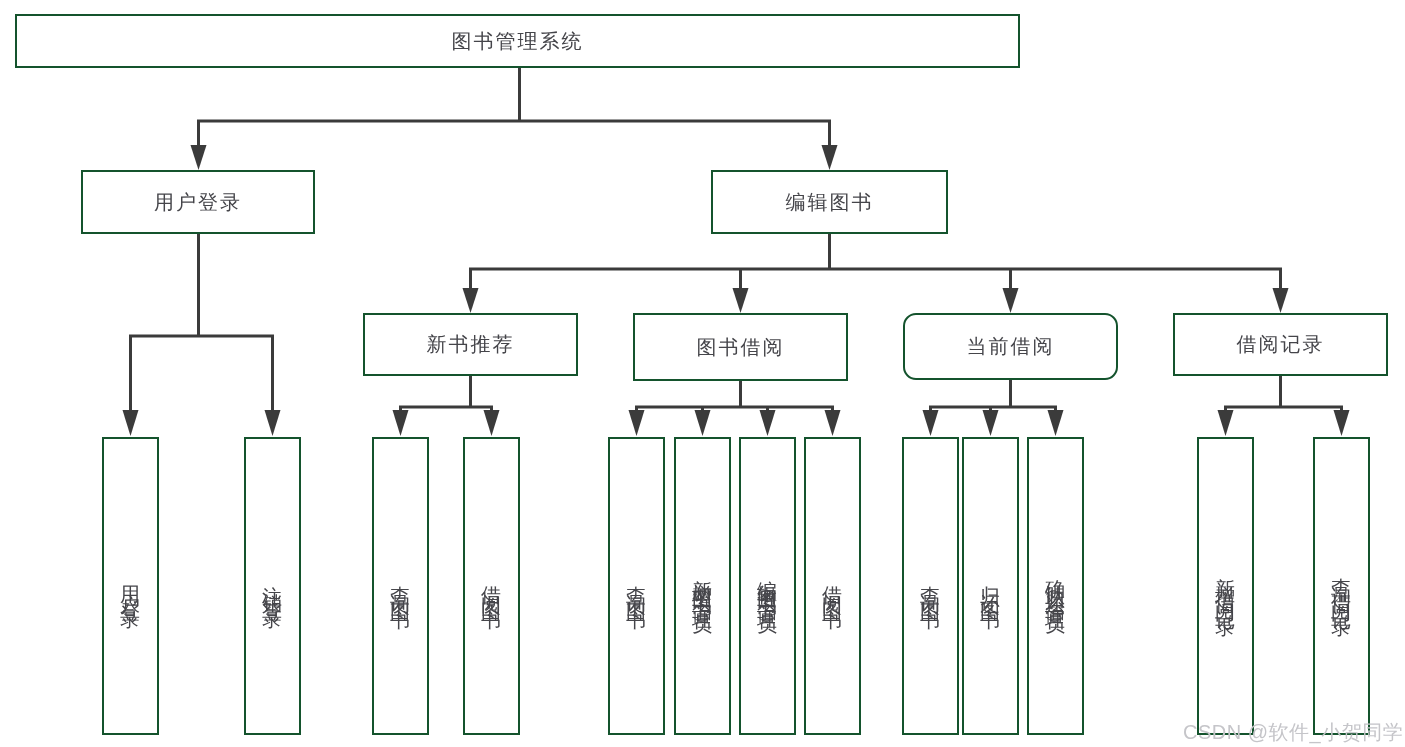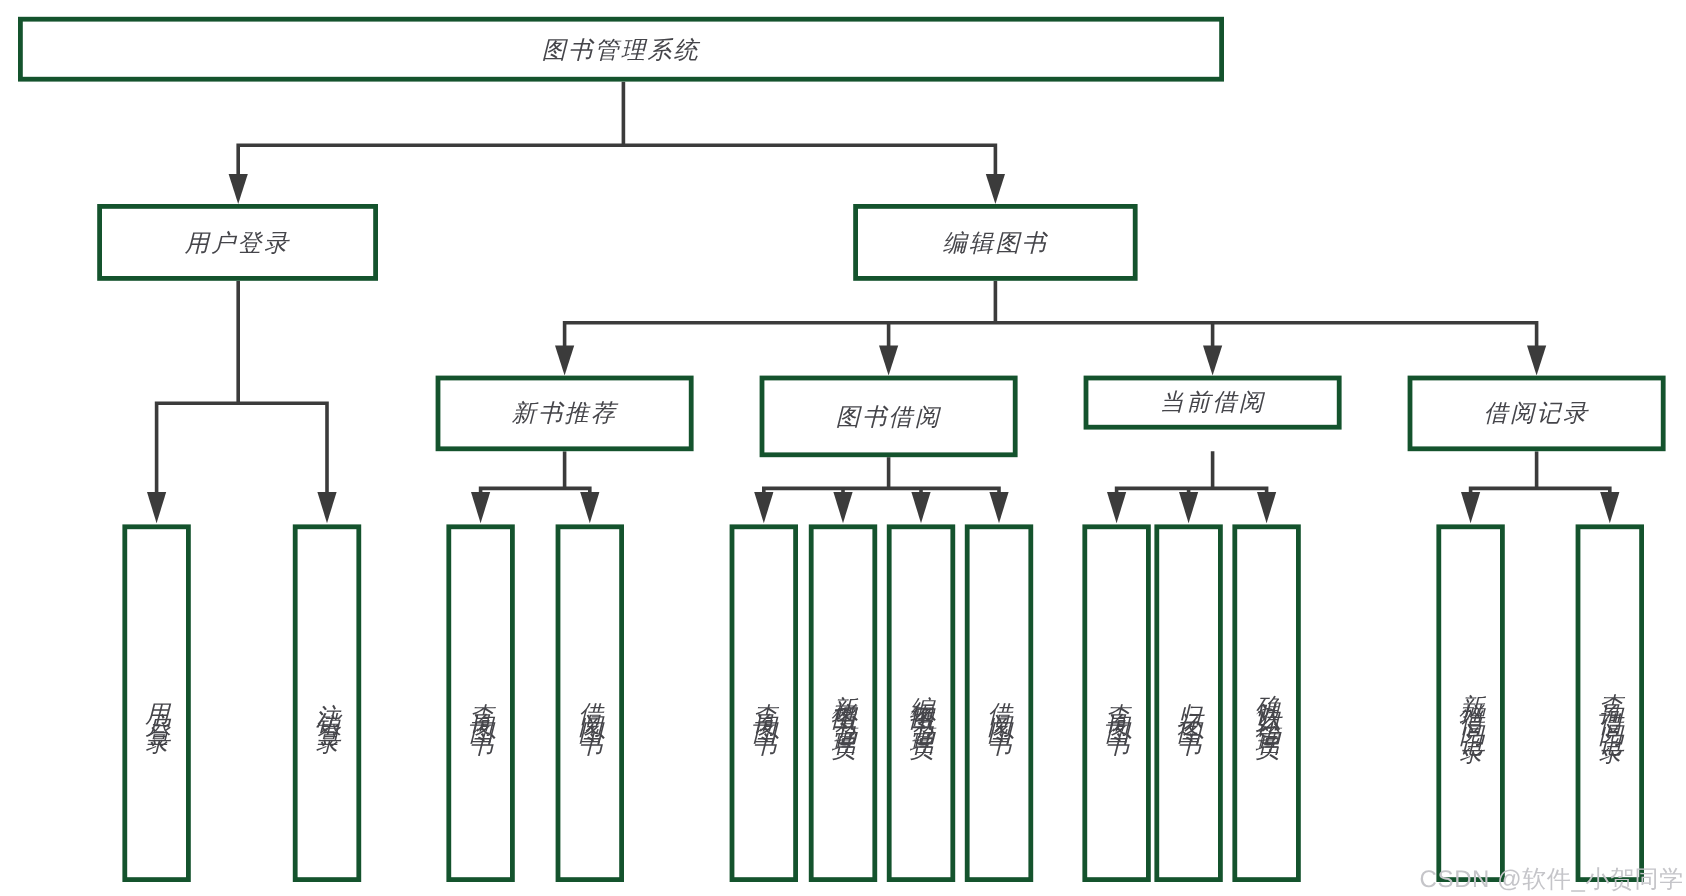--- a/index.html
+++ b/index.html
@@ -12,26 +12,25 @@
     position: relative;
     width: 1405px;
     height: 747px;
     background: #ffffff;
     overflow: hidden;
   }
   .box {
     position: absolute;
     box-sizing: border-box;
     background: #ffffff;
-    border: 4px solid #14532d;
+    border: 2px solid #14532d;
     display: flex;
     align-items: center;
     justify-content: center;
     color: #45454a;
-    font-style: italic;
   }
   .hlabel {
     font-size: 20px;
     letter-spacing: 2px;
     white-space: nowrap;
   }
   .vlabel {
     writing-mode: vertical-rl;
     text-orientation: mixed;
     font-size: 20px;
@@ -134,21 +133,21 @@
   <div class="box" style="left:711px; top:170px; width:237px; height:64px;">
     <span class="hlabel">编辑图书</span>
   </div>
 
   <div class="box" style="left:363px; top:313px; width:215px; height:63px;">
     <span class="hlabel">新书推荐</span>
   </div>
   <div class="box" style="left:633px; top:313px; width:215px; height:68px;">
     <span class="hlabel">图书借阅</span>
   </div>
-  <div class="box" style="left:903px; top:313px; width:215px; height:45px;">
+  <div class="box" style="left:903px; top:313px; width:215px; height:67px;border-radius:13px;">
     <span class="hlabel">当前借阅</span>
   </div>
   <div class="box" style="left:1173px; top:313px; width:215px; height:63px;">
     <span class="hlabel">借阅记录</span>
   </div>
 
   <div class="box" style="left:102px; top:437px; width:57px; height:298px;">
     <span class="vlabel">用户登录</span>
   </div>
   <div class="box" style="left:244px; top:437px; width:57px; height:298px;">

